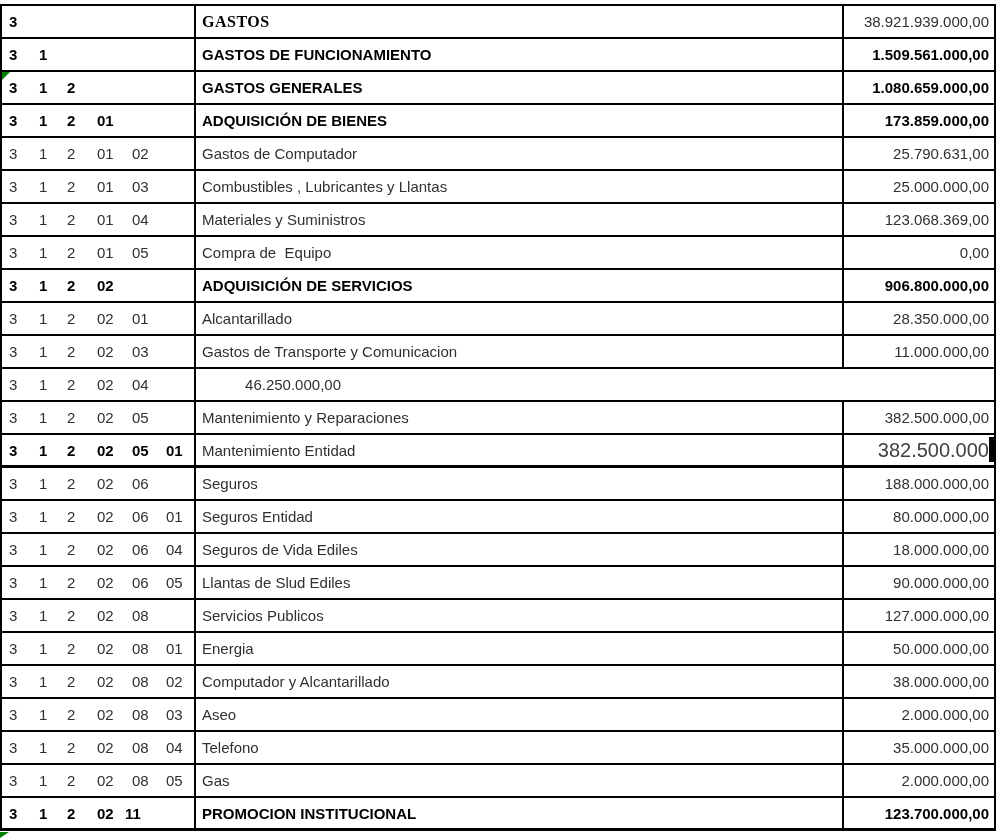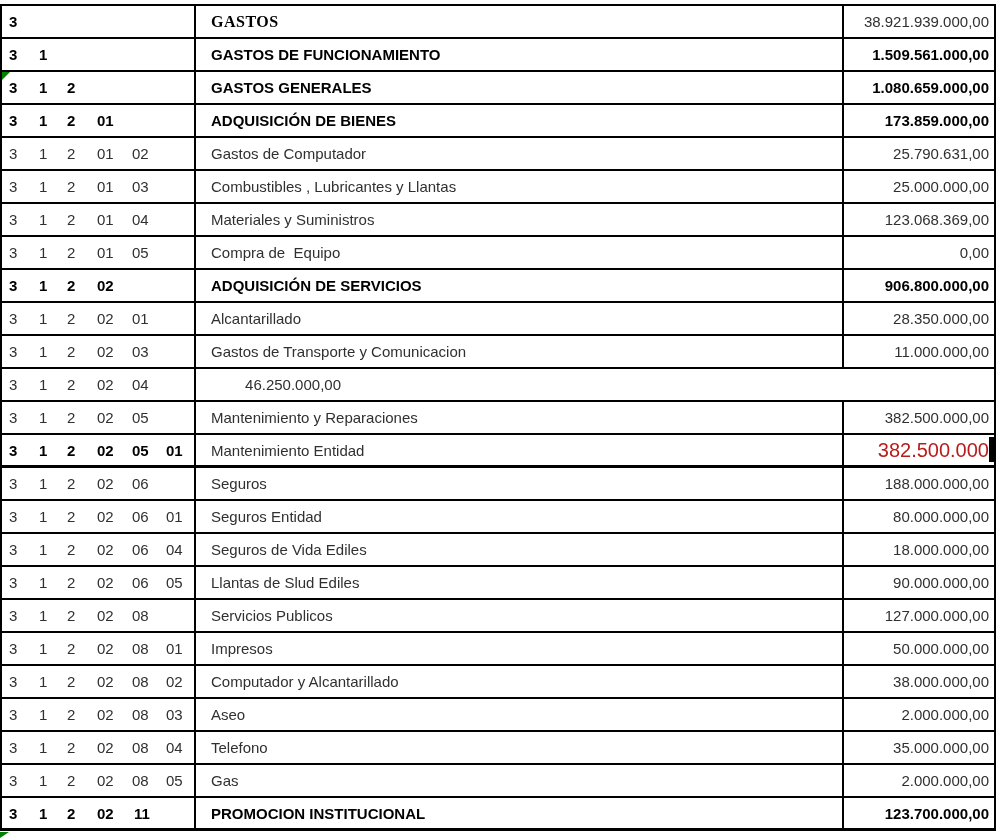--- a/index.html
+++ b/index.html
@@ -8,28 +8,28 @@
   .grid{
     position:absolute;left:0;top:4px;width:992px;
     border-left:2px solid #000;border-top:2px solid #000;border-right:2px solid #000;
     background:#fff;
   }
   .row{display:flex;height:31px;border-bottom:2px solid #000;background:#fff;}
   .row.editing{height:30px;border-bottom:3px solid #000;}
   .row.last{height:30px;border-bottom:3px solid #000;}
   .cell{display:flex;align-items:center;box-sizing:border-box;color:#303030;font-size:15px;}
   .cell-code{width:194px;border-right:2px solid #000;padding-left:7px;position:relative;flex:none;}
-  .cell-desc{flex:1;border-right:2px solid #000;padding-left:15px;min-width:0;}
+  .cell-desc{flex:1;border-right:2px solid #000;padding-left:6px;min-width:0;}
   .cell-amt{width:150px;justify-content:flex-end;padding-right:5px;flex:none;position:relative;}
   .code-seg{display:inline-block;flex:none;white-space:pre;}
   .desc-text{white-space:pre;overflow:hidden;}
   .b{font-weight:bold;color:#000;}
   .serif{font-family:"Liberation Serif",serif;font-size:16px;letter-spacing:0.5px;}
   .amt-text{white-space:pre;}
-  .editing .cell-amt .amt-text{font-size:20px;color:#b91c1c;}
+  .editing .cell-amt .amt-text{font-size:20px;color:#404040;}
   .caret{position:absolute;right:0;top:2px;width:5px;height:25px;background:#000;}
   .tri{position:absolute;left:0;top:0;width:0;height:0;
        border-top:8px solid var(--green);border-right:8px solid transparent;}
   .bottom-strip{position:absolute;left:0;height:9px;width:992px;background:#fff;}
   .bottom-tri{position:absolute;left:0;top:1px;width:0;height:0;
        border-top:6px solid var(--green);border-right:9px solid transparent;}
 </style>
 </head>
 <body>
 
@@ -315,21 +315,21 @@
       <div class="row">
         <div class="cell cell-code">
           <span class="code-seg" style="width: 30px;">3</span>
           <span class="code-seg" style="width: 28px;">1</span>
           <span class="code-seg" style="width: 30px;">2</span>
           <span class="code-seg" style="width: 35px;">02</span>
           <span class="code-seg" style="width: 34px;">08</span>
           <span class="code-seg" style="width: 30px;">01</span>
         </div>
         <div class="cell cell-desc">
-          <span class="desc-text">Impresos</span>
+          <span class="desc-text">Energia</span>
         </div>
         <div class="cell cell-amt">
           <span class="amt-text">50.000.000,00</span>
         </div>
       </div>
       <div class="row">
         <div class="cell cell-code">
           <span class="code-seg" style="width: 30px;">3</span>
           <span class="code-seg" style="width: 28px;">1</span>
           <span class="code-seg" style="width: 30px;">2</span>
@@ -391,21 +391,21 @@
         <div class="cell cell-amt">
           <span class="amt-text">2.000.000,00</span>
         </div>
       </div>
       <div class="row last">
         <div class="cell cell-code b">
           <span class="code-seg" style="width: 30px;">3</span>
           <span class="code-seg" style="width: 28px;">1</span>
           <span class="code-seg" style="width: 30px;">2</span>
           <span class="code-seg" style="width: 28px;">02</span>
-          <span class="code-seg" style="width: 34px; text-align: center;">11</span>
+          <span class="code-seg" style="width: 34px;">11</span>
         </div>
         <div class="cell cell-desc">
           <span class="desc-text b">PROMOCION INSTITUCIONAL</span>
         </div>
         <div class="cell cell-amt">
           <span class="amt-text b">123.700.000,00</span>
         </div>
       </div>
     </div>
   <div class="bottom-strip" id="bottom-strip" style="top: 831px;">

